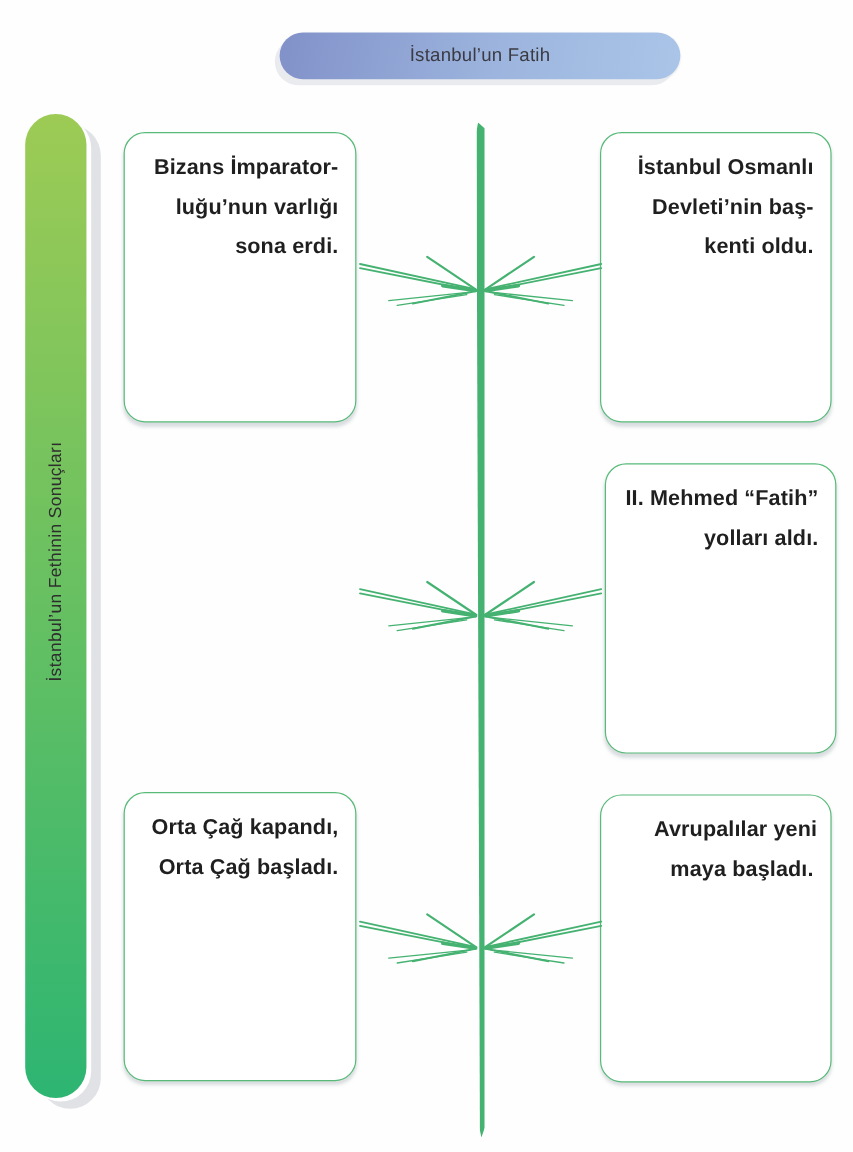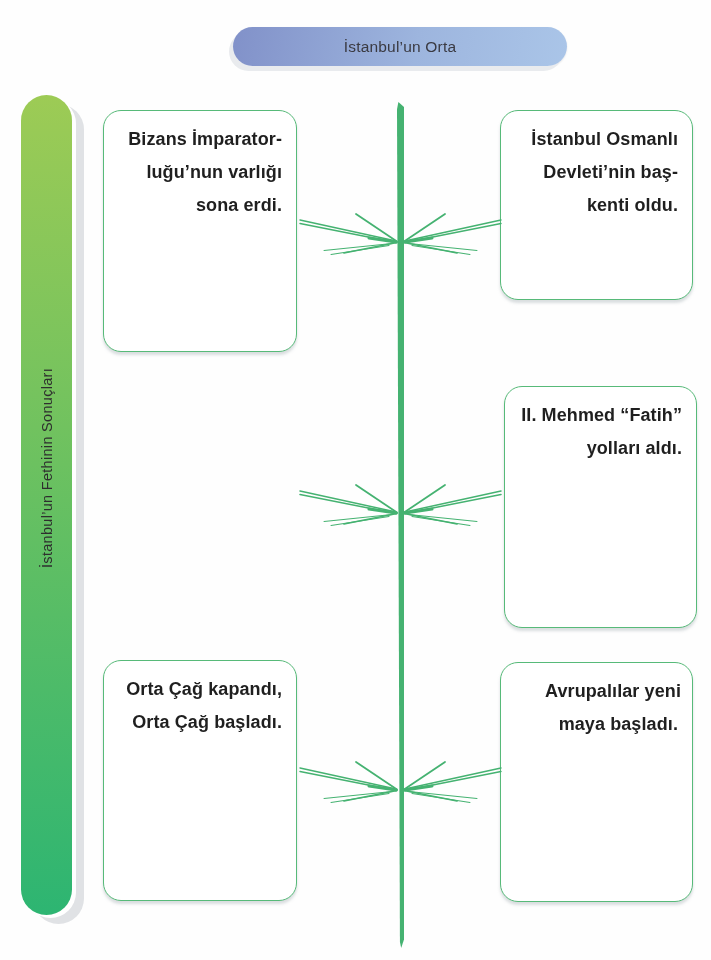--- a/index.html
+++ b/index.html
@@ -40,39 +40,39 @@
     border-radius:18px;box-sizing:border-box;
     padding:12px 14px 0 15px;
     box-shadow:0 3px 3px rgba(150,160,166,0.35);
     text-align:right;
   }
   .rbox .line{
     display:block;font-size:18px;line-height:33px;font-weight:700;
     color:#1f1f1f;letter-spacing:.1px;white-space:nowrap;
   }
   .b1{left:103px;top:110px;width:194px;height:242px;}
-  .b2{left:500px;top:110px;width:193px;height:190px;}
+  .b2{left:500px;top:110px;width:193px;height:242px;}
   .b3{left:103px;top:386px;width:194px;height:242px;}
   .b4{left:504px;top:386px;width:193px;height:242px;}
   .b5{left:103px;top:660px;width:194px;height:241px;}
   .b6{left:500px;top:662px;width:193px;height:240px;padding-left:44px;}
   
   .arrow{position:absolute;width:100px;height:46px;}
   .arrow.right{transform:scale(-1,1);}
   .a1l{left:299px;top:212px;} .a1r{left:402px;top:212px;}
   .a2l{left:299px;top:483px;} .a2r{left:402px;top:483px;}
   .a3l{left:299px;top:760px;} .a3r{left:402px;top:760px;}
 </style>
 </head>
 <body>
 
 <div id="stage">
 
   <div class="title-pill">
-    <span>İstanbul’un Orta</span>
+    <span>İstanbul’un Fatih</span>
   </div>
 
   <div class="sidebar"></div>
   <span class="sidebar-label">İstanbul’un  Fethinin Sonuçları</span>
 
   <div class="timeline"></div>
 
   <div class="rbox b1">
     <span class="line">Bizans İmparator-</span>
     <span class="line">luğu’nun varlığı</span>

